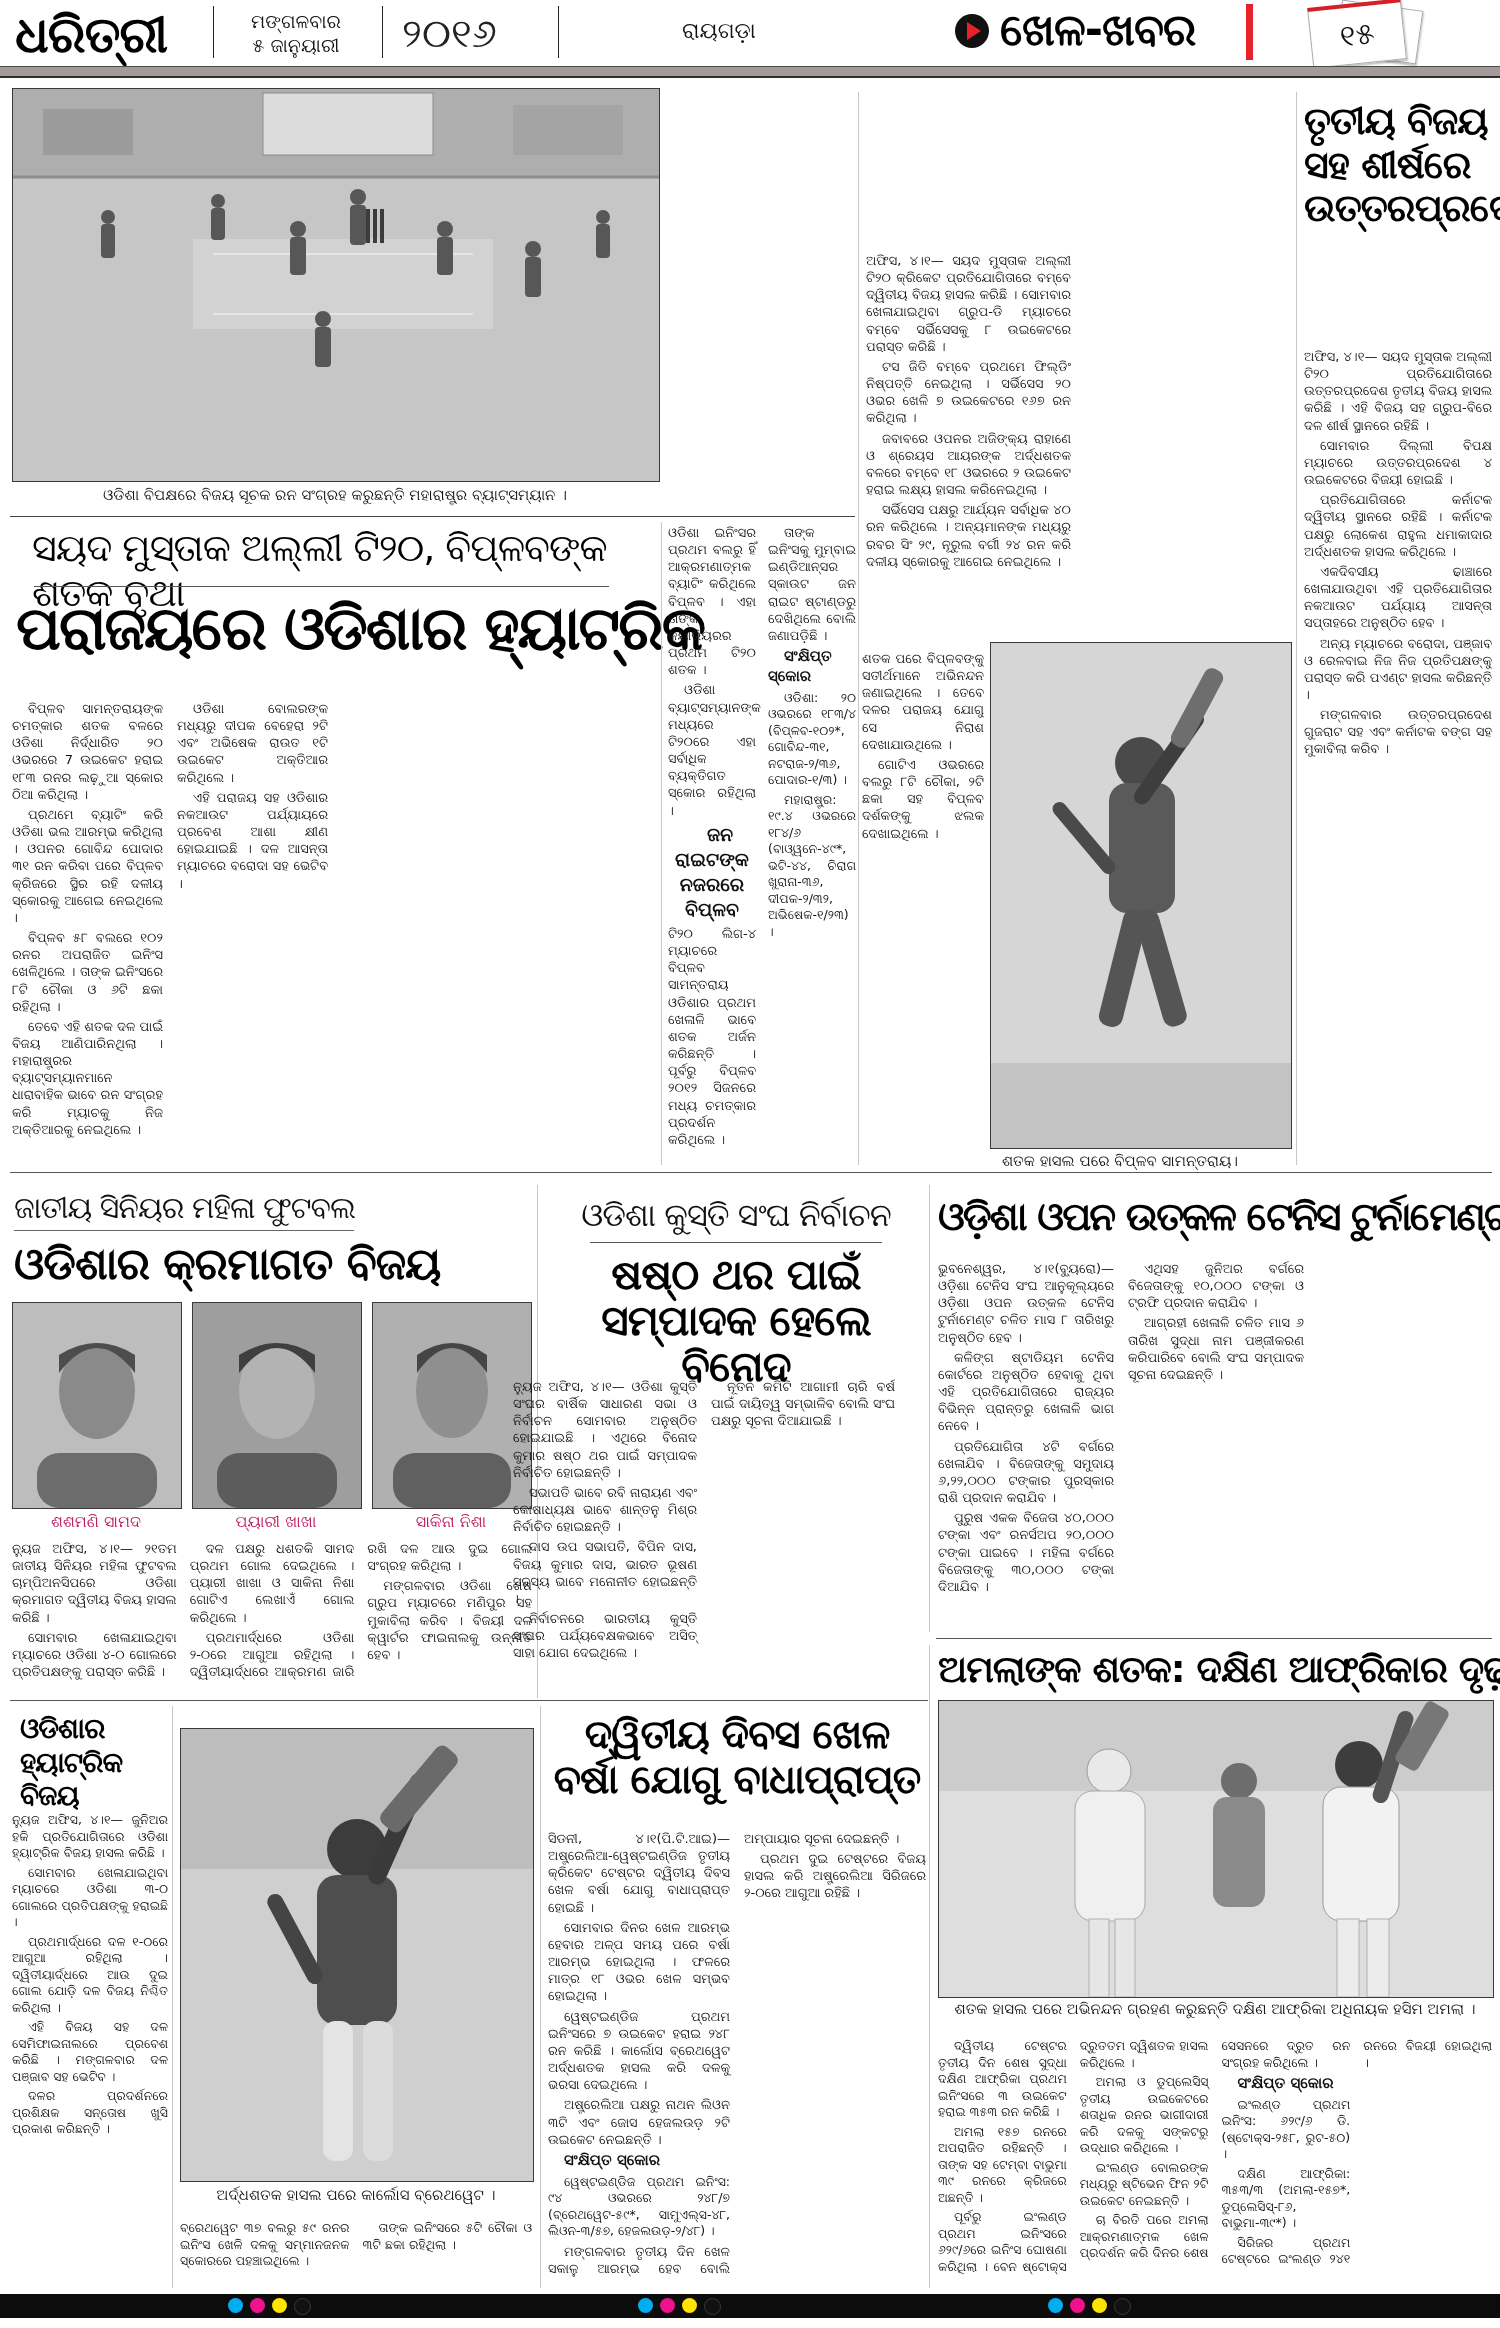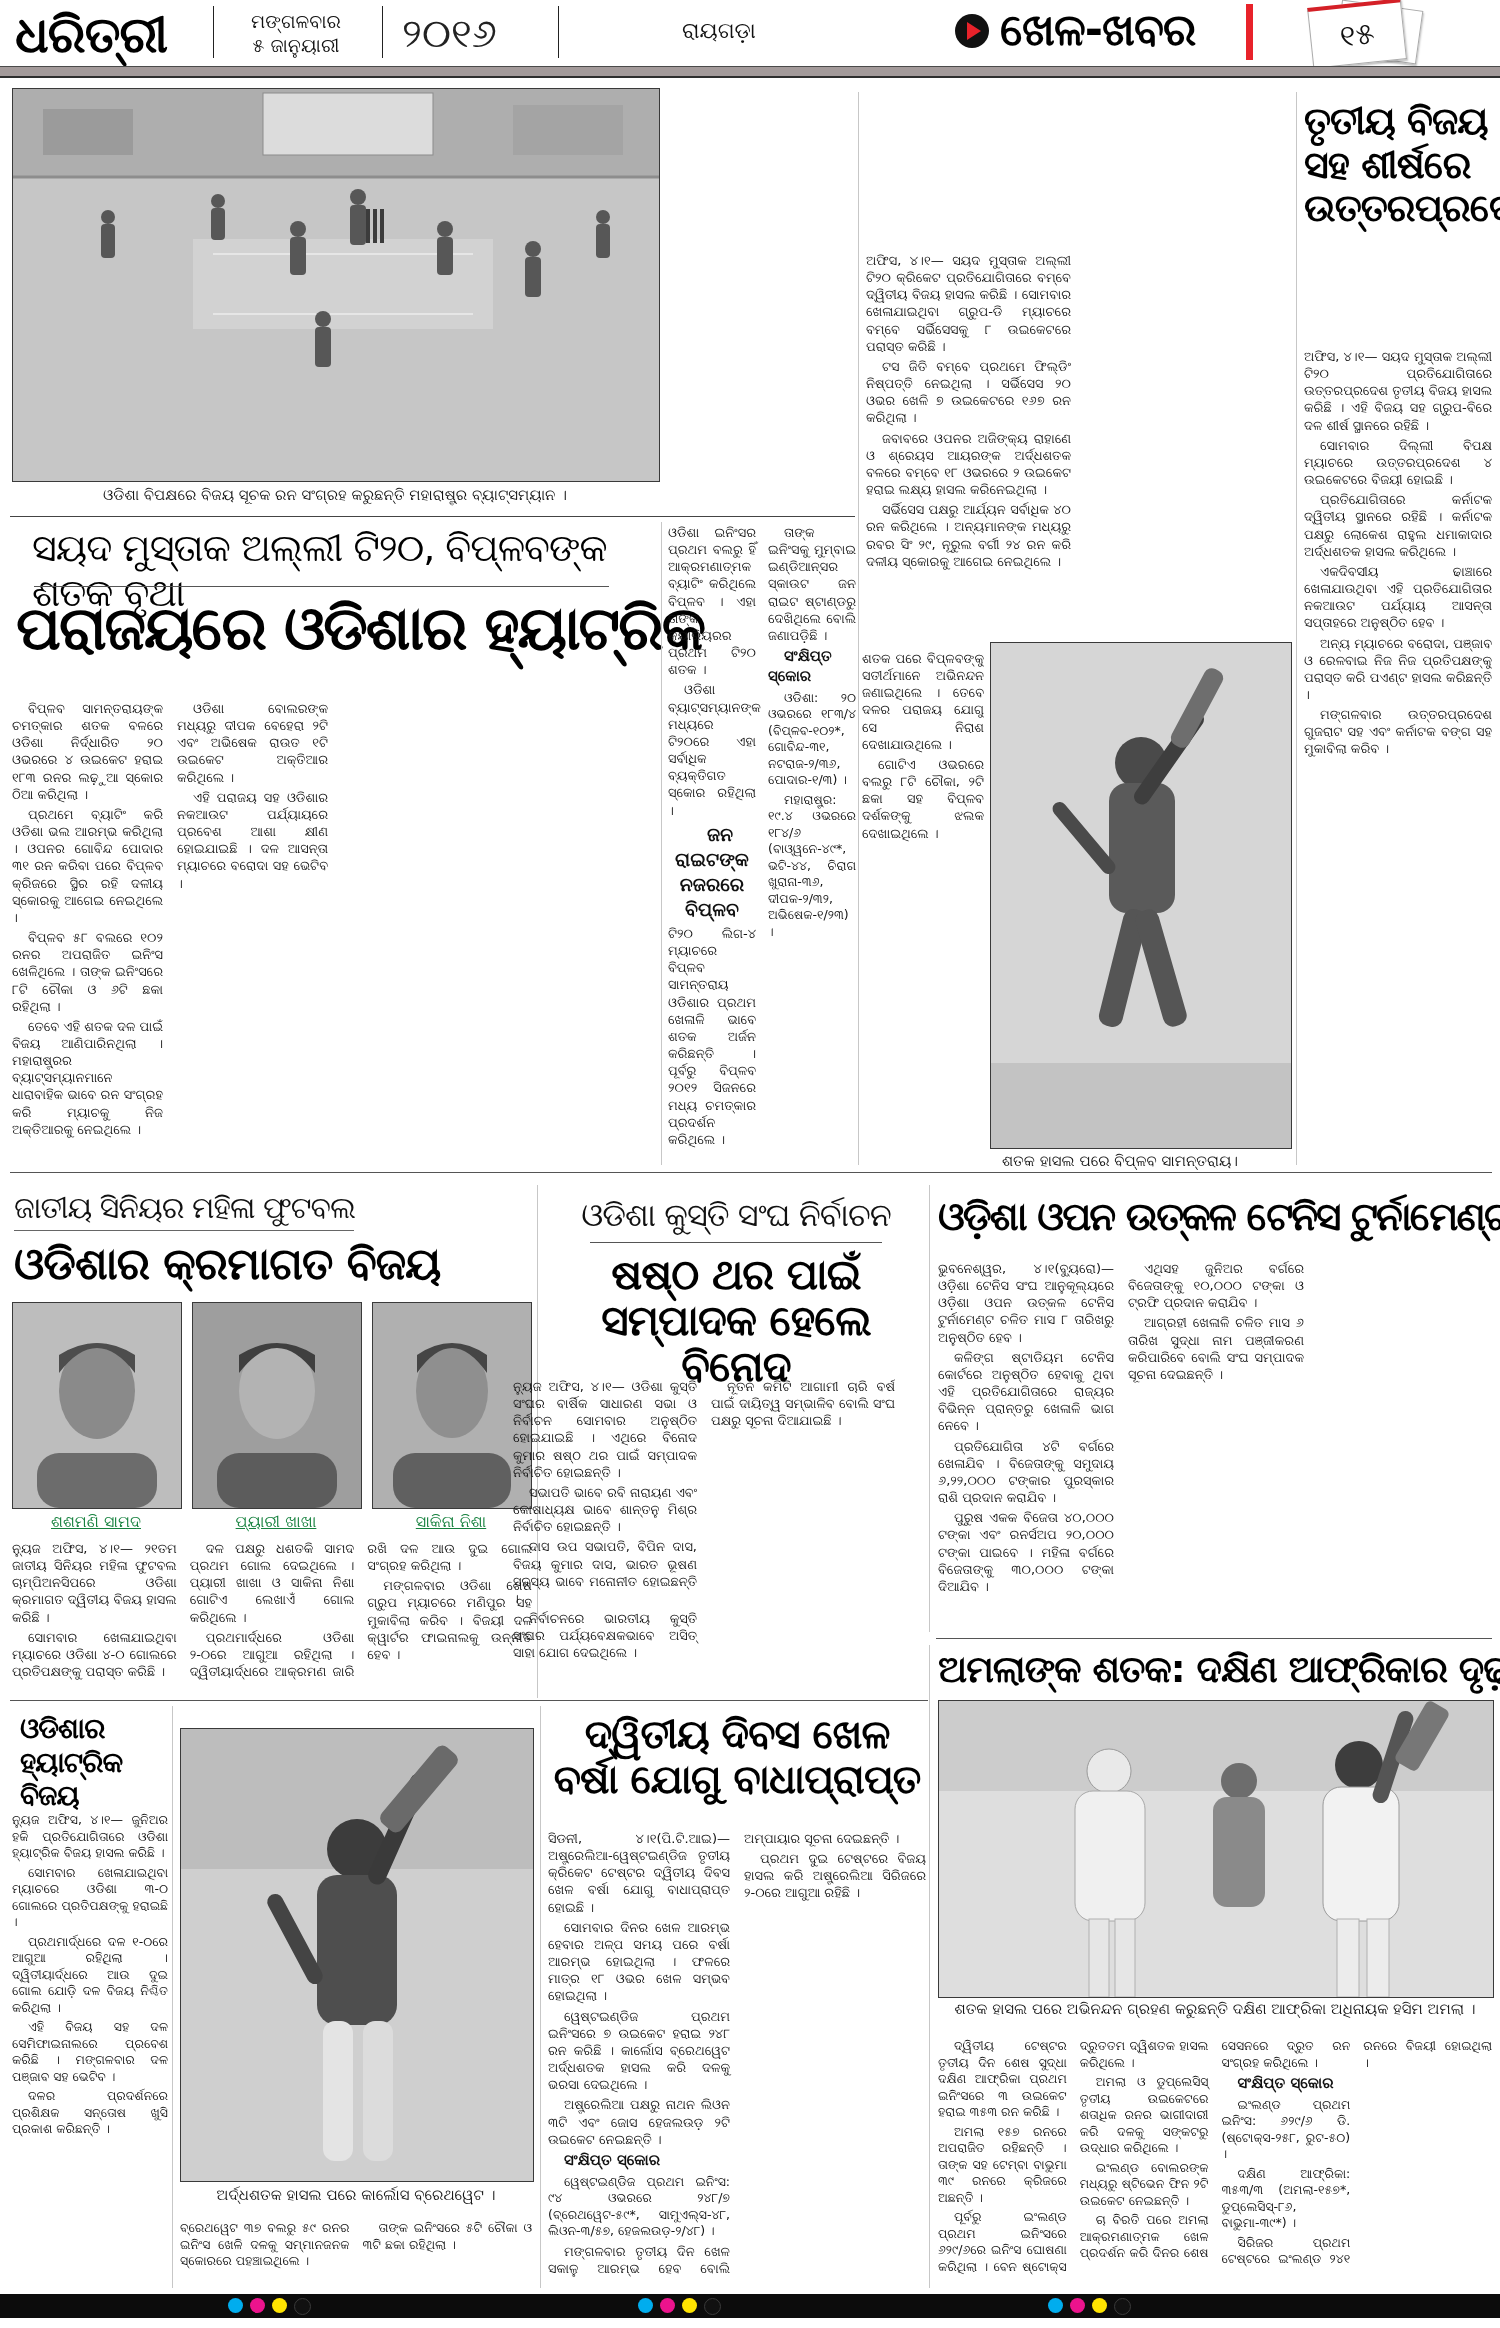--- a/index.html
+++ b/index.html
@@ -27,21 +27,21 @@
   .caption{font-size:15px;text-align:center;color:#111;}
   .kicker{font-size:38px;color:#000;letter-spacing:-1px;}
   .headline-xl{font-weight:bold;font-size:60px;line-height:1.02;color:#000;letter-spacing:-2px;white-space:nowrap;}
   .headline-lg{font-weight:bold;color:#000;letter-spacing:-1px;}
   .bodytext{font-size:13px;line-height:1.32;text-align:justify;overflow:hidden;column-fill:auto;}
   .bodytext p{margin:0 0 3px 0;text-indent:16px;}
   .bodytext p.noind{text-indent:0;}
   .subhead-c{font-weight:bold;font-size:19px;text-align:center;text-indent:0;margin:8px 0 6px;}
   .score-h{font-weight:bold;font-size:15px;text-indent:0;margin:6px 0 2px;}
   .score-l{font-size:12.5px;text-indent:0;}
-  .namecap{font-size:16px;text-align:center;color:#15803d;text-decoration:underline;}
+  .namecap{font-size:16px;text-align:center;color:#be185d;}
   .footerbar{position:absolute;left:0;top:2294px;width:1500px;height:24px;background:#0c0c0c;}
   .dots{position:absolute;top:4px;display:flex;gap:7px;}
   .dot{width:15px;height:15px;border-radius:50%;}
 </style>
 </head>
 <body>
 
 <div id="page">
 
   <div class="abs masthead" style="left:15px;top:6px;">ଧରିତ୍ରୀ</div>
@@ -97,21 +97,21 @@
       <rect x="367" y="120" width="4" height="34" fill="#3c3c3c"></rect>
     </svg>
   </div>
   <div class="abs caption" style="left:12px;top:486px;width:646px;">ଓଡିଶା ବିପକ୍ଷରେ ବିଜୟ ସୂଚକ ରନ ସଂଗ୍ରହ କରୁଛନ୍ତି ମହାରାଷ୍ଟ୍ର ବ୍ୟାଟ୍ସମ୍ୟାନ ।</div>
   <div class="hline" style="left:10px;top:516px;width:845px;background:#444;"></div>
   <div class="abs kicker" style="left:32px;top:526px;width:615px;">ସୟଦ ମୁସ୍ତାକ ଅଲ୍ଲୀ ଟି୨୦, ବିପ୍ଳବଙ୍କ ଶତକ ବୃଥା</div>
   <div class="hline" style="left:34px;top:586px;width:575px;background:#555;"></div>
   <div class="abs headline-xl" style="left:16px;top:598px;width:644px;">ପରାଜୟରେ ଓଡିଶାର ହ୍ୟାଟ୍ରିକ</div>
 
   <div class="abs bodytext" style="left:12px;top:700px;width:646px;height:462px;column-count:4;column-gap:14px;">
-    <p>ବିପ୍ଳବ ସାମନ୍ତରାୟଙ୍କ ଚମତ୍କାର ଶତକ ବଳରେ ଓଡିଶା ନିର୍ଦ୍ଧାରିତ ୨୦ ଓଭରରେ ୪ ଉଇକେଟ ହରାଇ ୧୮୩ ରନର ଲଢ଼ୁଆ ସ୍କୋର ଠିଆ କରିଥିଲା ।</p>
+    <p>ବିପ୍ଳବ ସାମନ୍ତରାୟଙ୍କ ଚମତ୍କାର ଶତକ ବଳରେ ଓଡିଶା ନିର୍ଦ୍ଧାରିତ ୨୦ ଓଭରରେ 7 ଉଇକେଟ ହରାଇ ୧୮୩ ରନର ଲଢ଼ୁଆ ସ୍କୋର ଠିଆ କରିଥିଲା ।</p>
     <p>ପ୍ରଥମେ ବ୍ୟାଟିଂ କରି ଓଡିଶା ଭଲ ଆରମ୍ଭ କରିଥିଲା । ଓପନର ଗୋବିନ୍ଦ ପୋଦାର ୩୧ ରନ କରିବା ପରେ ବିପ୍ଳବ କ୍ରିଜରେ ସ୍ଥିର ରହି ଦଳୀୟ ସ୍କୋରକୁ ଆଗେଇ ନେଇଥିଲେ ।</p>
     <p>ବିପ୍ଳବ ୫୮ ବଲରେ ୧୦୨ ରନର ଅପରାଜିତ ଇନିଂସ ଖେଳିଥିଲେ । ତାଙ୍କ ଇନିଂସରେ ୮ଟି ଚୌକା ଓ ୬ଟି ଛକା ରହିଥିଲା ।</p>
     <p>ତେବେ ଏହି ଶତକ ଦଳ ପାଇଁ ବିଜୟ ଆଣିପାରିନଥିଲା । ମହାରାଷ୍ଟ୍ରର ବ୍ୟାଟ୍ସମ୍ୟାନମାନେ ଧାରାବାହିକ ଭାବେ ରନ ସଂଗ୍ରହ କରି ମ୍ୟାଚକୁ ନିଜ ଅକ୍ତିଆରକୁ ନେଇଥିଲେ ।</p>
     <p>ଓଡିଶା ବୋଲରଙ୍କ ମଧ୍ୟରୁ ଦୀପକ ବେହେରା ୨ଟି ଏବଂ ଅଭିଷେକ ରାଉତ ୧ଟି ଉଇକେଟ ଅକ୍ତିଆର କରିଥିଲେ ।</p>
     <p>ଏହି ପରାଜୟ ସହ ଓଡିଶାର ନକଆଉଟ ପର୍ଯ୍ୟାୟରେ ପ୍ରବେଶ ଆଶା କ୍ଷୀଣ ହୋଇଯାଇଛି । ଦଳ ଆସନ୍ତା ମ୍ୟାଚରେ ବରୋଦା ସହ ଭେଟିବ ।</p>
   </div>
 
   <div class="vline" style="left:661px;top:522px;height:643px;background:#c7c7c7;"></div>
   <div class="abs bodytext" style="left:668px;top:524px;width:188px;height:640px;column-count:2;column-gap:12px;">
     <p class="noind">ଓଡିଶା ଇନିଂସର ପ୍ରଥମ ବଲରୁ ହିଁ ଆକ୍ରମଣାତ୍ମକ ବ୍ୟାଟିଂ କରିଥିଲେ ବିପ୍ଳବ । ଏହା ତାଙ୍କ କ୍ୟାରିୟରର ପ୍ରଥମ ଟି୨୦ ଶତକ ।</p>

